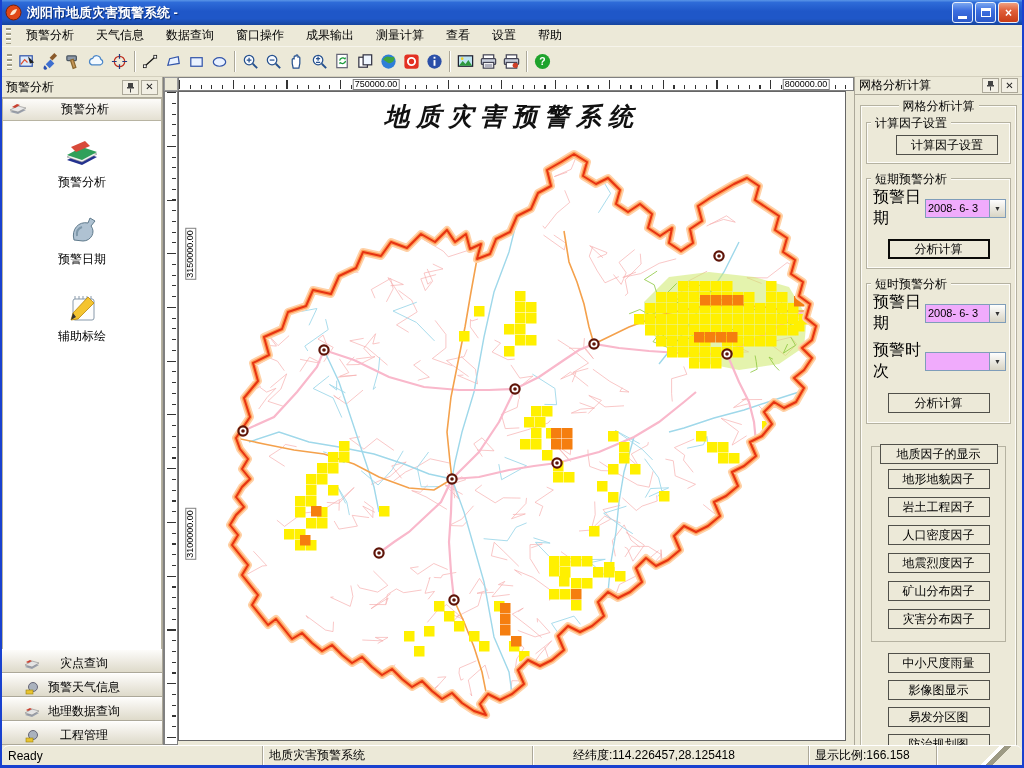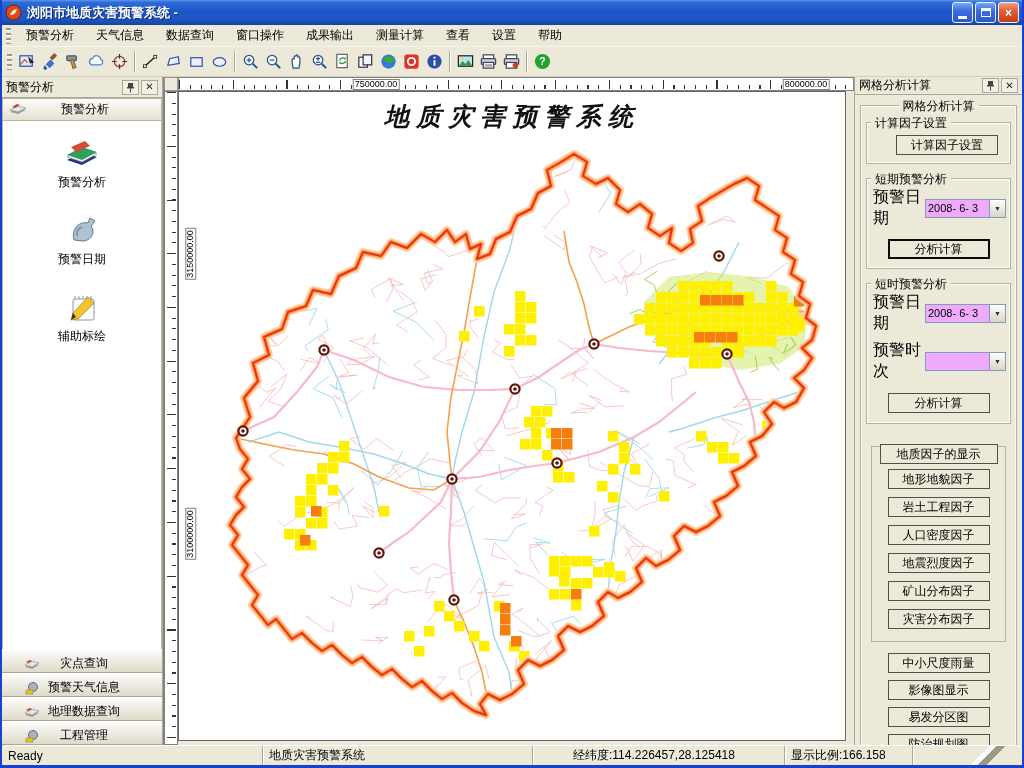--- a/index.html
+++ b/index.html
@@ -98,21 +98,21 @@
   .gbox2 { position:relative; margin:22px 10px 0 10px; border:1px solid #B5B2A1; padding:14px 0 12px 0; }
   .gbox2 .titlebtn { position:absolute; top:-11px; left:50%; transform:translateX(-50%); width:118px; }
   .factor-btns .pbtn { margin:8px auto 0 auto; }
   .bottom-btns .pbtn { margin:7px auto 0 auto; }
 
   
   .statusbar { position:absolute; left:0; right:0; bottom:3px; height:20px; background:#ECE9D8;
     border-top:1px solid #fff; display:flex; font-size:12px; align-items:center;border-radius:7px; }
   .sb-pane { height:100%; display:flex; align-items:center; padding:0 6px;
     border-right:1px solid #ACA899; box-shadow:1px 0 0 #fff; }
-  .sb-pane.p1 { width:261px; } .sb-pane.p2 { width:270px; } .sb-pane.p3 { width:252px;padding-left:40px; } .sb-pane.p4 { width:128px; }
+  .sb-pane.p1 { width:261px; } .sb-pane.p2 { width:270px; } .sb-pane.p3 { width:276px;padding-left:40px; } .sb-pane.p4 { width:128px; }
   .sb-grip { flex:1; align-self:stretch; background:
     linear-gradient(135deg, transparent 0 60%, #fff 60% 65%, #9D9A84 65% 72%, transparent 72%); }
   .bottom-border { position:absolute; left:0; right:0; bottom:0; height:3px; background:#1941CF; }
 </style>
 </head>
 <body>
 
 <div id="window">
 
   <div class="titlebar">

